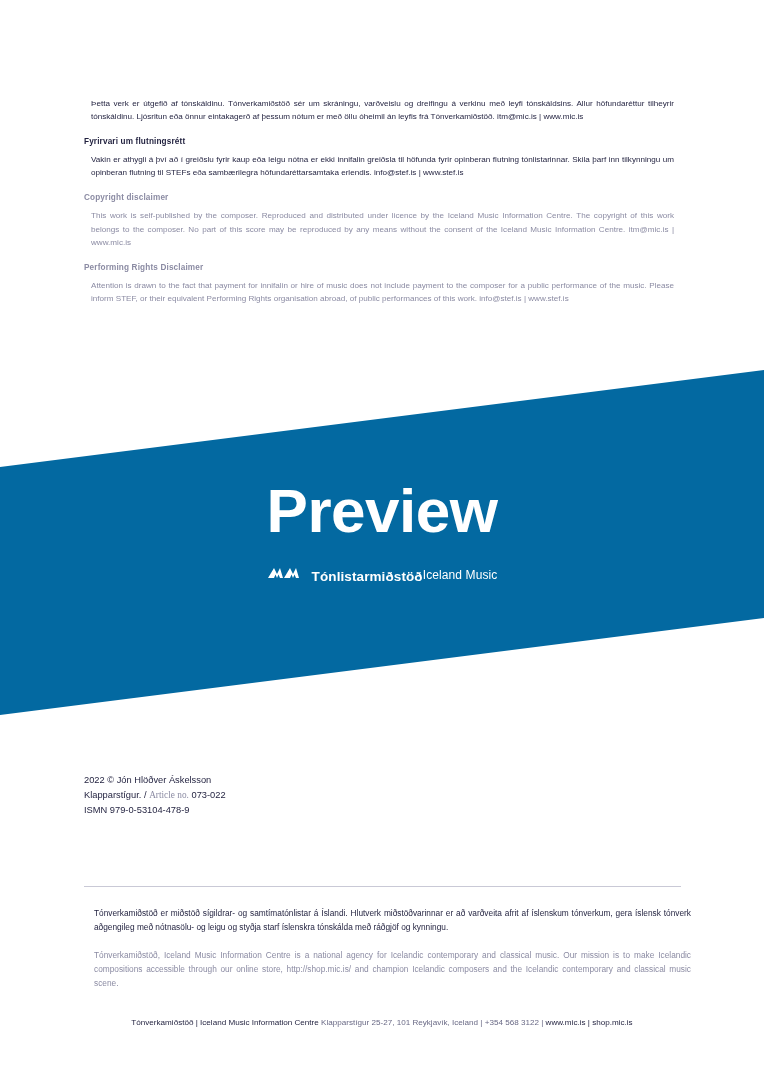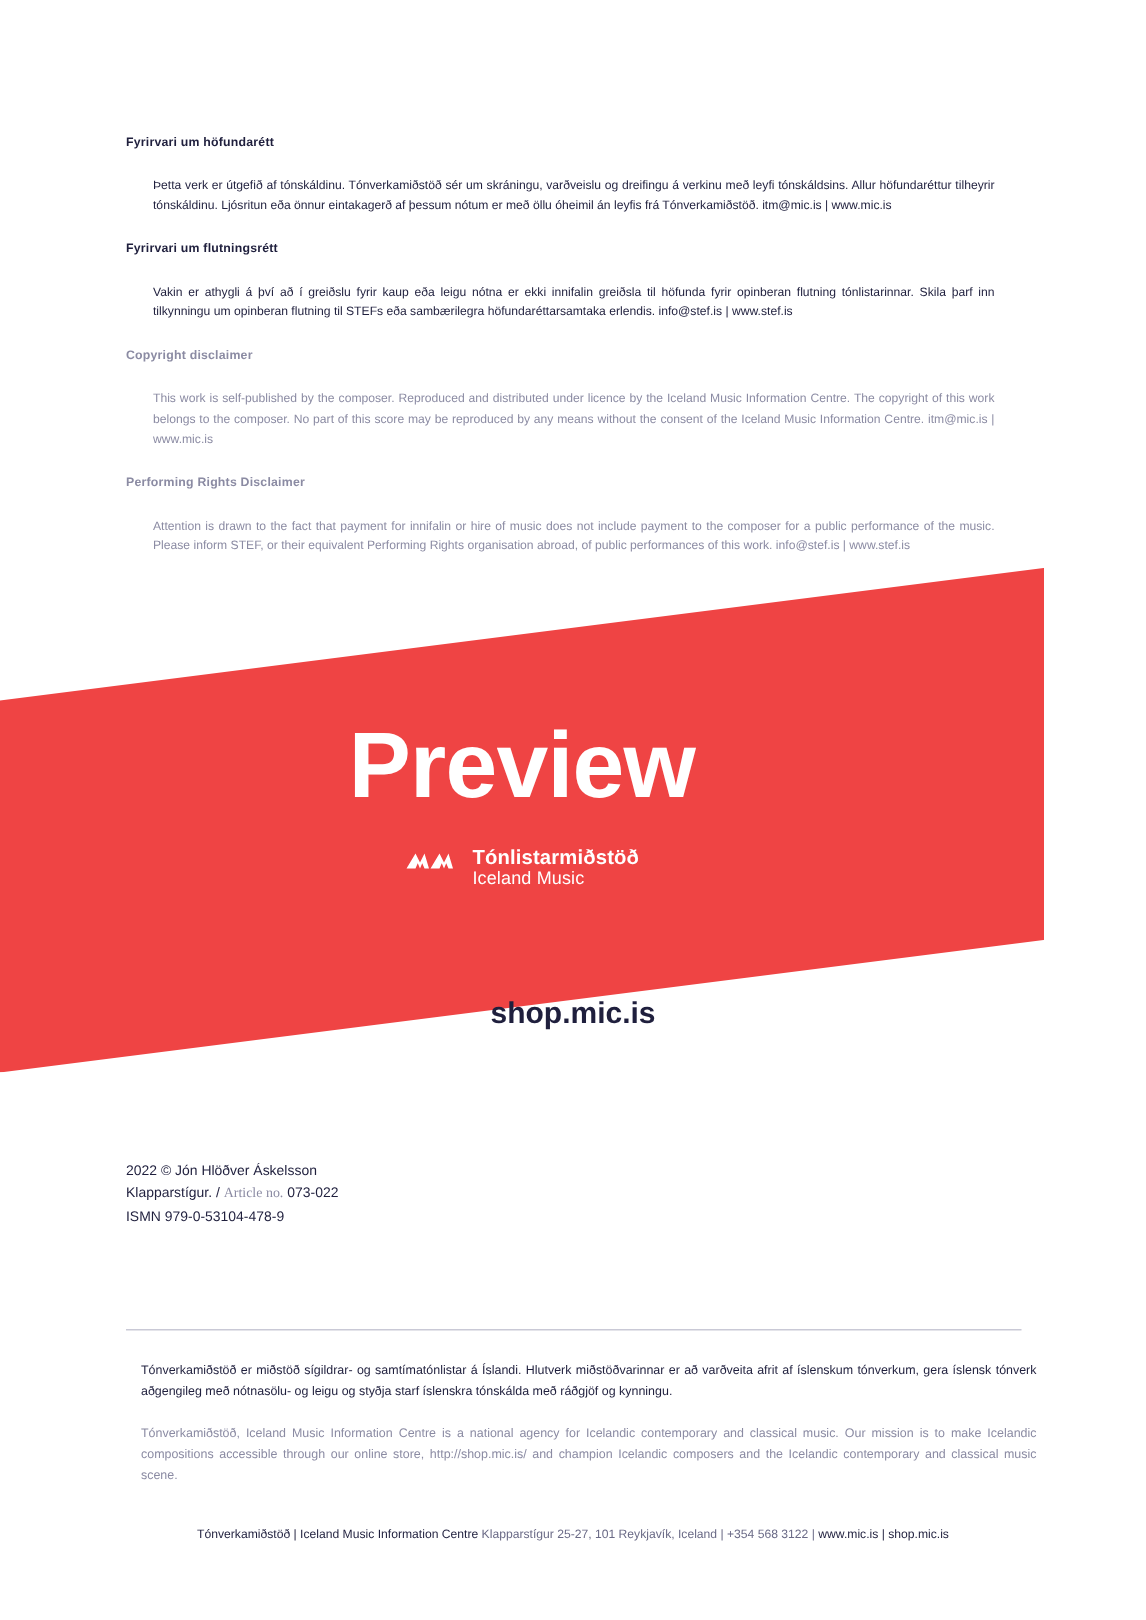--- a/index.html
+++ b/index.html
@@ -37,35 +37,35 @@
     margin: 0 0 4px 0;
   }
   .legal-head.grey {
     color: #8b8ba3;
   }
   .legal-body {
     font-size: 8.1px;
     line-height: 1.62;
     text-align: justify;
     color: #1f1f3d;
-    margin: 18px;
+    margin: 7px;
   }
   .legal-body.grey {
     color: #8b8ba3;
   }
   .legal-block { margin-bottom: 14px; }
 
   
   .banner {
     position: absolute;
     left: 0;
     top: 370px;
-    width: 696px;
+    width: 764px;
     height: 345px;
-    background: #ef4444;
+    background: #0369a1;
     clip-path: polygon(0 97px, 764px 0, 764px 248px, 0 345px);
     z-index: 3;
   }
   .banner-inner {
     position: absolute;
     inset: 0;
     display: flex;
     flex-direction: column;
     align-items: center;
     justify-content: flex-start;
@@ -83,21 +83,21 @@
     display: flex;
     align-items: center;
     gap: 11px;
     margin-top: 22px;
   }
   .logo-mark {
     display: block;
   }
   .logo-text {
     display: flex;
-    flex-direction: column;
+    flex-direction: row;
     line-height: 1.12;
   }
   .logo-text .l1 {
     font-size: 13.5px;
     font-weight: bold;
     color: #ffffff;
     letter-spacing: .1px;
   }
   .logo-text .l2 {
     font-size: 12px;
@@ -186,21 +186,20 @@
   .footer .light { color: #6a6a86; }
 </style>
 </head>
 <body>
 
 <div class="page">
 
   <div class="legal">
 
     <div class="legal-block">
-      <p class="legal-head">Fyrirvari um höfundarétt</p>
       <p class="legal-body">Þetta verk er útgefið af tónskáldinu. Tónverkamiðstöð sér um skráningu, varðveislu og dreifingu á verkinu með leyfi tónskáldsins. Allur höfundaréttur tilheyrir tónskáldinu. Ljósritun eða önnur eintakagerð af þessum nótum er með öllu óheimil án leyfis frá Tónverkamiðstöð.  itm@mic.is  |  www.mic.is</p>
     </div>
 
     <div class="legal-block">
       <p class="legal-head">Fyrirvari um flutningsrétt</p>
       <p class="legal-body">Vakin er athygli á því að í greiðslu fyrir kaup eða leigu nótna er ekki innifalin greiðsla til höfunda fyrir opinberan flutning tónlistarinnar. Skila þarf inn tilkynningu um opinberan flutning til STEFs eða sambærilegra höfundaréttarsamtaka erlendis. info@stef.is  |  www.stef.is</p>
     </div>
 
     <div class="legal-block">
       <p class="legal-head grey">Copyright disclaimer</p>
@@ -230,21 +229,20 @@
           </svg>
         </span>
         <span class="logo-text">
           <span class="l1">Tónlistarmiðstöð</span>
           <span class="l2">Iceland Music</span>
         </span>
       </div>
     </div>
   </div>
 
-  <div class="shop-url">shop.mic.is</div>
 
   <div class="catalog">
     <div>2022 © Jón Hlöðver Áskelsson</div>
     <div>
       <span>Klapparstígur. /</span>
       <span class="muted">Article no.</span>
       <span>073-022</span>
     </div>
     <div>
       <span>ISMN</span>

